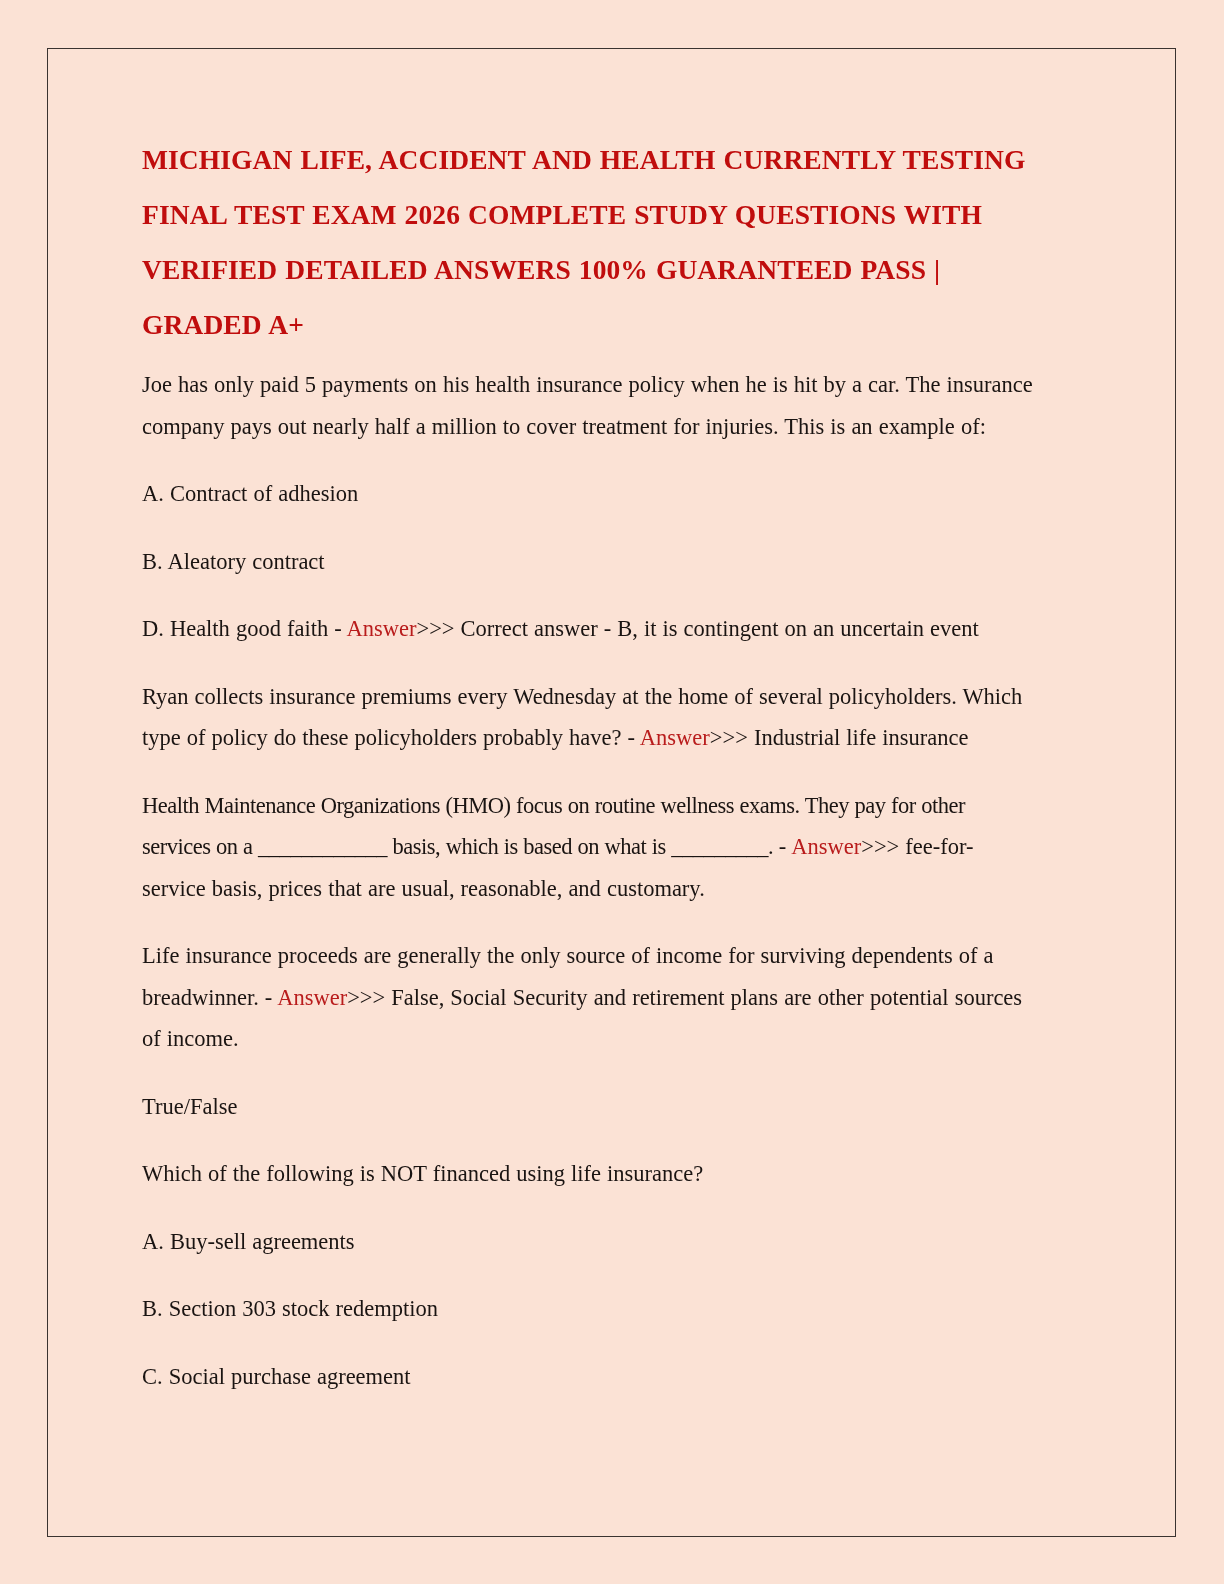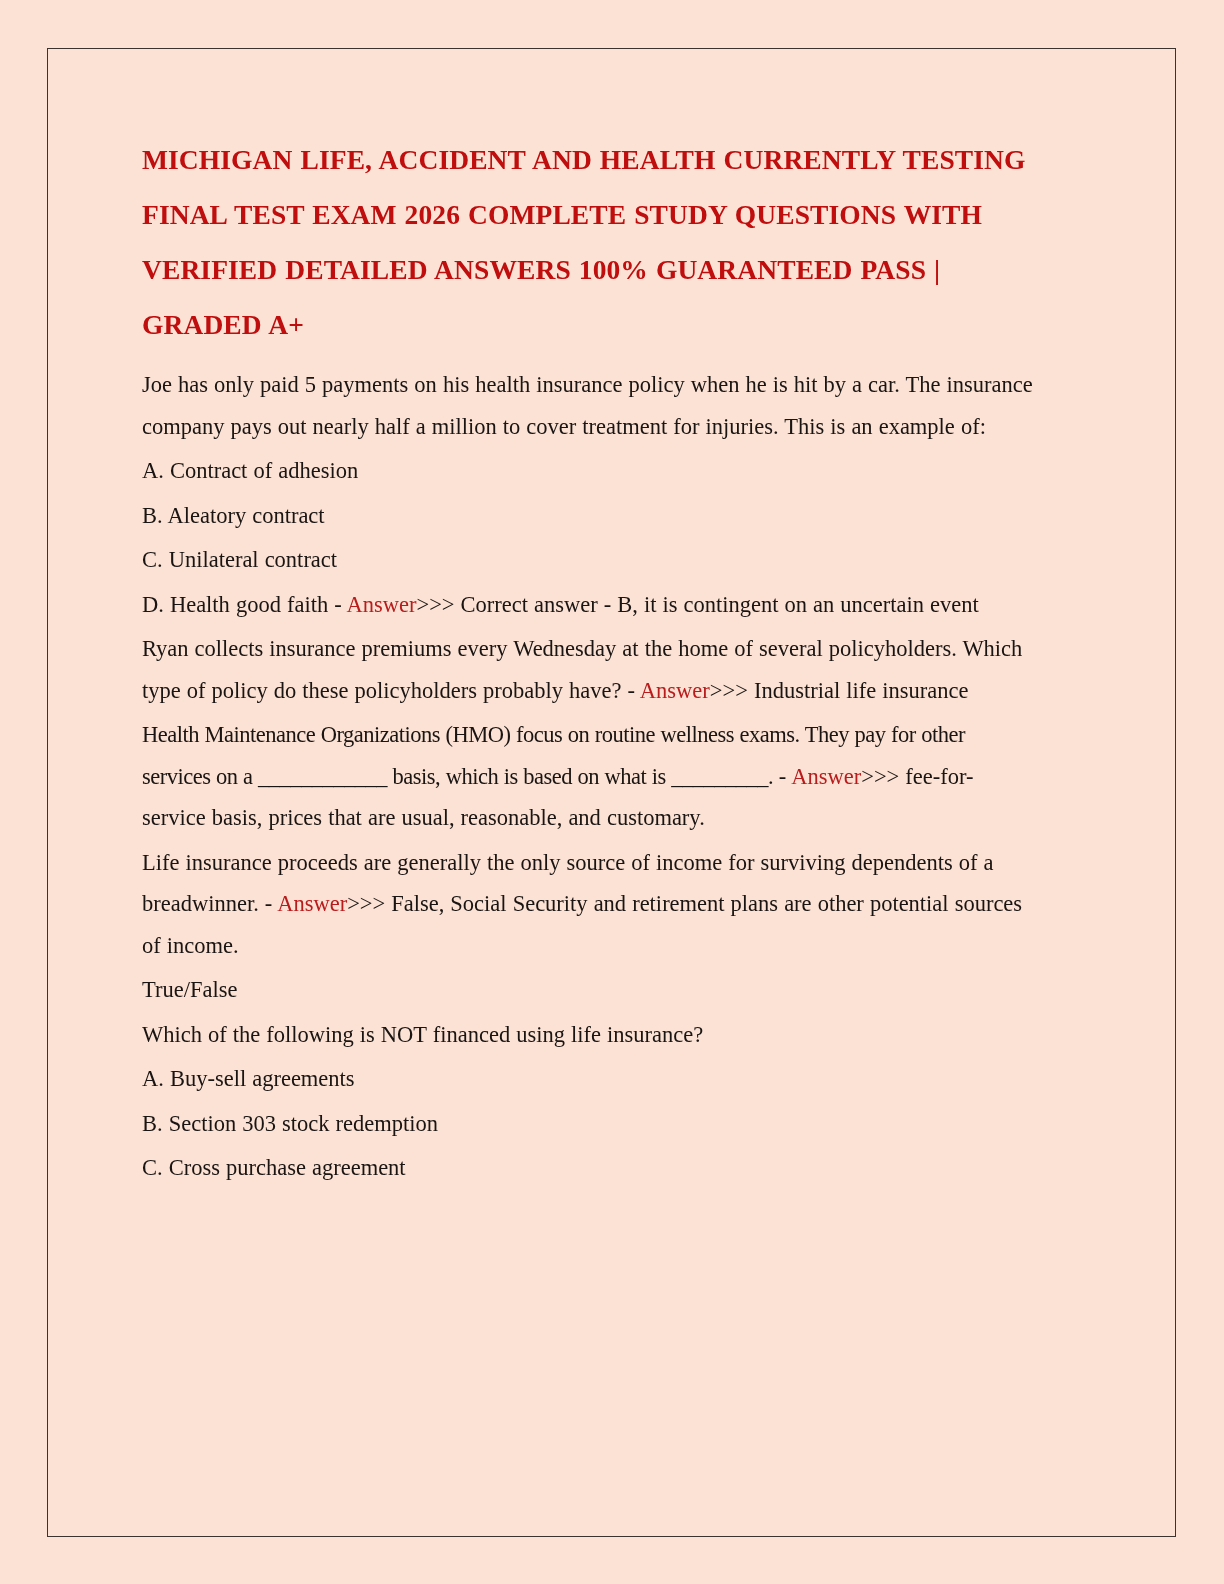--- a/index.html
+++ b/index.html
@@ -58,21 +58,21 @@
   .para {
     margin: 0;
     padding: 0;
     color: #1a1412;
     font-size: 22.5px;
     line-height: 41.5px;
     text-align: left;
     word-spacing: 0.4px;
   }
   .para + .para {
-    margin-top: 3px;
+    margin-top: 26px;
   }
   .para-gap-first {
     margin-top: 12px;
   }
 
   .answer-tag {
     color: #b91c1c;
   }
   .blank {
     letter-spacing: -0.5px;
@@ -88,34 +88,33 @@
   <div id="content">
 
     <h1 class="doc-title">MICHIGAN LIFE, ACCIDENT AND HEALTH CURRENTLY TESTING FINAL TEST EXAM 2026 COMPLETE STUDY QUESTIONS WITH VERIFIED DETAILED ANSWERS 100% GUARANTEED PASS | GRADED A+</h1>
 
     <p class="para para-gap-first">Joe has only paid 5 payments on his health insurance policy when he is hit by a car. The insurance company pays out nearly half a million to cover treatment for injuries. This is an example of:</p>
 
     <p class="para">A. Contract of adhesion</p>
 
     <p class="para">B. Aleatory contract</p>
 
-    <p class="para">C. Unilateral contract</p>
 
     <p class="para"><span>D. Health good faith - </span><span class="answer-tag">Answer</span><span>&gt;&gt;&gt; Correct answer - B, it is contingent on an uncertain event</span></p>
 
     <p class="para"><span>Ryan collects insurance premiums every Wednesday at the home of several policyholders. Which type of policy do these policyholders probably have? - </span><span class="answer-tag">Answer</span><span>&gt;&gt;&gt; Industrial life insurance</span></p>
 
     <p class="para"><span class="blank">Health Maintenance Organizations (HMO) focus on routine wellness exams. They pay for other services on a ____________ basis, which is based on what is _________. - </span><span class="answer-tag">Answer</span><span>&gt;&gt;&gt; fee-for-service basis, prices that are usual, reasonable, and customary.</span></p>
 
     <p class="para"><span>Life insurance proceeds are generally the only source of income for surviving dependents of a breadwinner. - </span><span class="answer-tag">Answer</span><span>&gt;&gt;&gt; False, Social Security and retirement plans are other potential sources of income.</span></p>
 
     <p class="para">True/False</p>
 
     <p class="para">Which of the following is NOT financed using life insurance?</p>
 
     <p class="para">A. Buy-sell agreements</p>
 
     <p class="para">B. Section 303 stock redemption</p>
 
-    <p class="para">C. Cross purchase agreement</p>
+    <p class="para">C. Social purchase agreement</p>
 
   </div>
 </div>
 
 </body></html>

